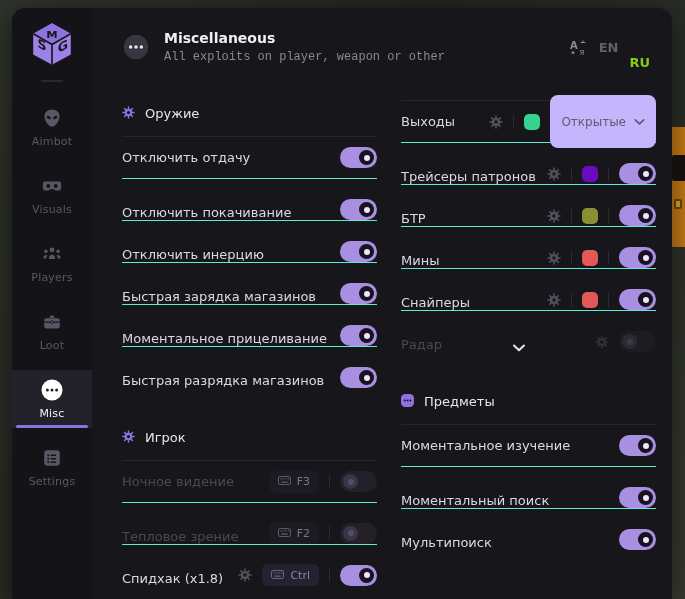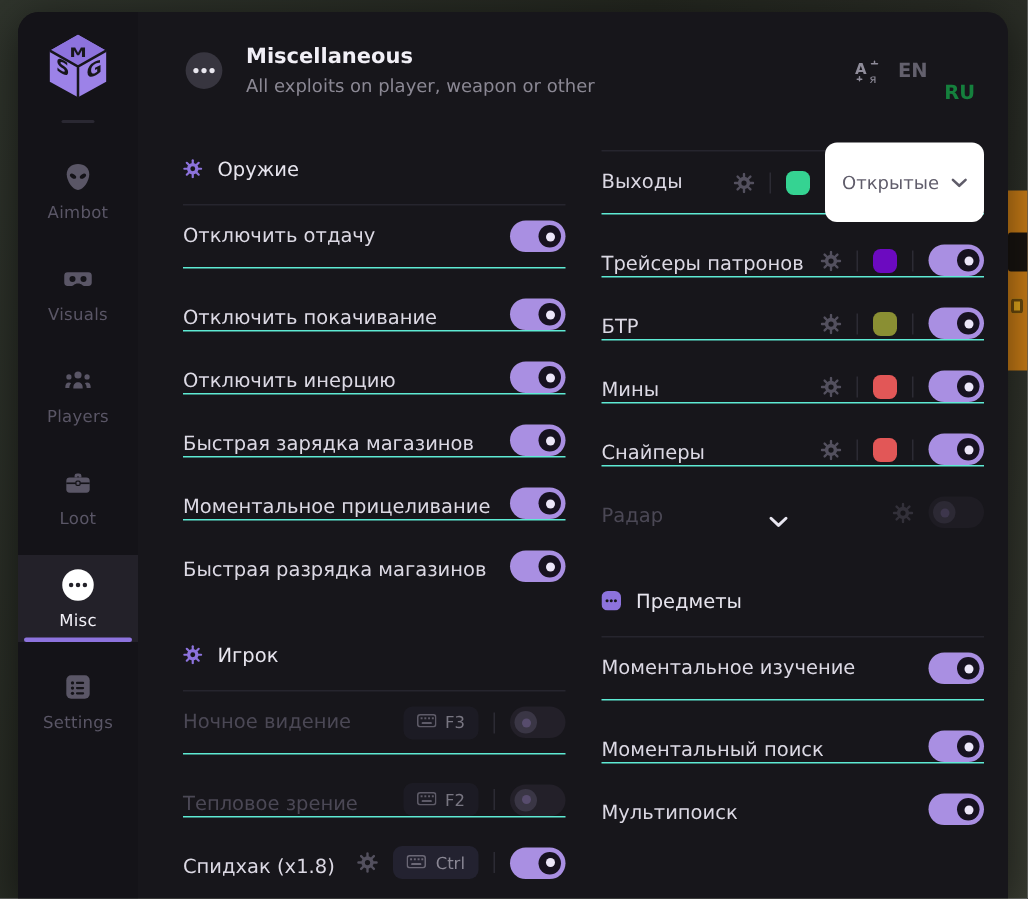--- a/index.html
+++ b/index.html
@@ -30,25 +30,25 @@
   .nav-item.active{background:#232129;}
   .nav-item.active .nav-label{color:#f2f0f7;}
   .nav-item.active::after{content:'';position:absolute;left:4px;right:4px;bottom:0;height:3px;background:#8d73dd;border-radius:2px;}
 
   
   .main{flex:1;display:flex;flex-direction:column;min-width:0;}
   .header{height:78px;flex:0 0 78px;display:flex;align-items:center;padding:0 22px 0 30px;}
   .header-badge{width:28px;height:28px;flex:0 0 28px;}
   .header-titles{margin-left:14px;}
   .title{font-size:14px;font-weight:700;color:#f1eff6;}
-  .subtitle{font-size:12px;color:#8b8894;margin-top:4px;}
+  .subtitle{font-size:12px;color:#8b8894;margin-top:4px;font-family:Liberation Mono, monospace;}
   .lang{margin-left:auto;display:flex;align-items:center;gap:11px;}
   .lang .ticon{display:flex;align-items:center;cursor:pointer;}
   .lang-opt{font-size:13px;font-weight:700;color:#63606d;cursor:pointer;}
-  .lang-opt.active{color:#15803d;margin-top:31px;}
+  .lang-opt.active{color:#84cc16;margin-top:31px;}
 
   .content{display:flex;gap:24px;padding:2px 16px 0 30px;}
   .col{flex:1;min-width:0;}
   .section{margin-bottom:24px;}
   .section-header{display:flex;align-items:center;gap:10px;padding-top:14px;height:22px;}
   .section-title{font-size:13px;color:#e7e5ee;}
   .section-divider{height:1px;background:#26252e;margin-top:12px;}
   .row{height:41px;display:flex;align-items:center;}
   .row + .row{border-top:1px solid #5eead4;align-items:flex-end;}
   .row-label{font-size:13px;color:#dcd9e4;white-space:nowrap;}
@@ -56,21 +56,21 @@
   .row-mid{flex:1;display:flex;justify-content:center;}
   .controls{display:flex;align-items:center;gap:10px;}
   .controls.push{margin-left:auto;}
   .vdiv{width:1px;height:14px;background:#2c2b34;}
   .row-gear{display:flex;align-items:center;cursor:pointer;}
   .row-gear.dim{opacity:.45;}
   .swatch{width:16px;height:16px;border-radius:5px;cursor:pointer;}
   .keycap{display:flex;align-items:center;gap:6px;height:22px;padding:0 9px;background:#232230;border-radius:6px;cursor:pointer;}
   .keycap span{font-size:11px;color:#8a8794;}
   .row.dim .keycap{background:#1e1d26;opacity:.85;}
-  .dropdown{display:flex;align-items:center;gap:8px;height:27px;padding:13px 11px;background:#ffffff;border-radius:8px;cursor:pointer;}
+  .dropdown{display:flex;align-items:center;gap:8px;height:27px;padding:13px 11px;background:#c4b5fd;border-radius:8px;cursor:pointer;}
   .dropdown span{font-size:12px;color:#605d6b;}
   .toggle{width:37px;height:21px;border-radius:11px;position:relative;cursor:pointer;flex:0 0 37px;}
   .toggle.on{background:#a98fe2;}
   .toggle .knob{position:absolute;top:3px;width:15px;height:15px;border-radius:50%;}
   .toggle.on .knob{right:3px;background:#171220;}
   .toggle.on .knob::after{content:'';position:absolute;left:4.5px;top:4.5px;width:6px;height:6px;border-radius:50%;background:#ece6f8;}
   .toggle.off{background:#232029;}
   .toggle.off .knob{left:3px;background:#3a3645;}
   .toggle.off .knob::after{content:'';position:absolute;left:4.5px;top:4.5px;width:6px;height:6px;border-radius:50%;background:#574c6d;}
   .toggle.dimmed{opacity:.6;}

